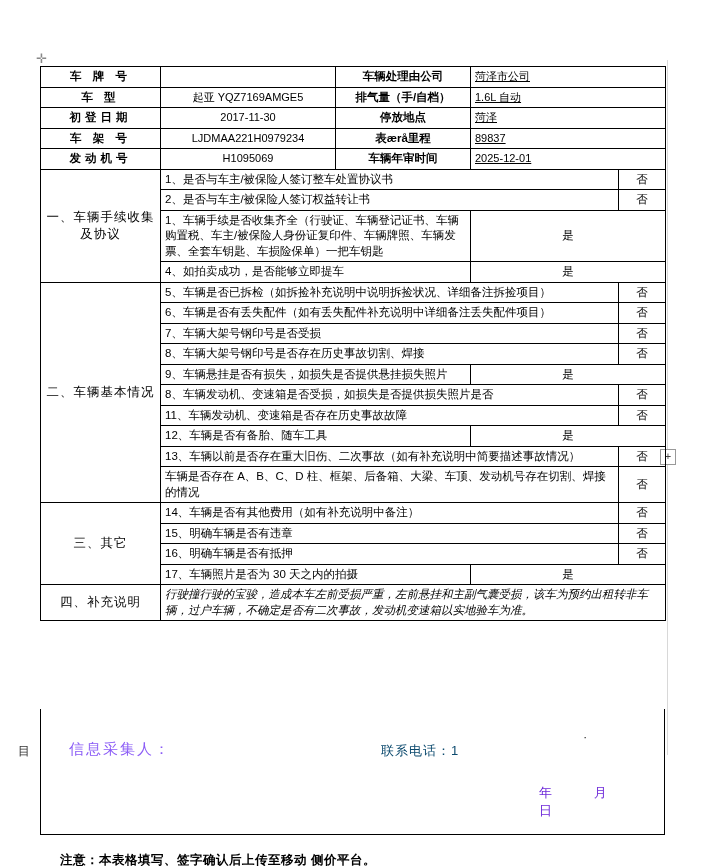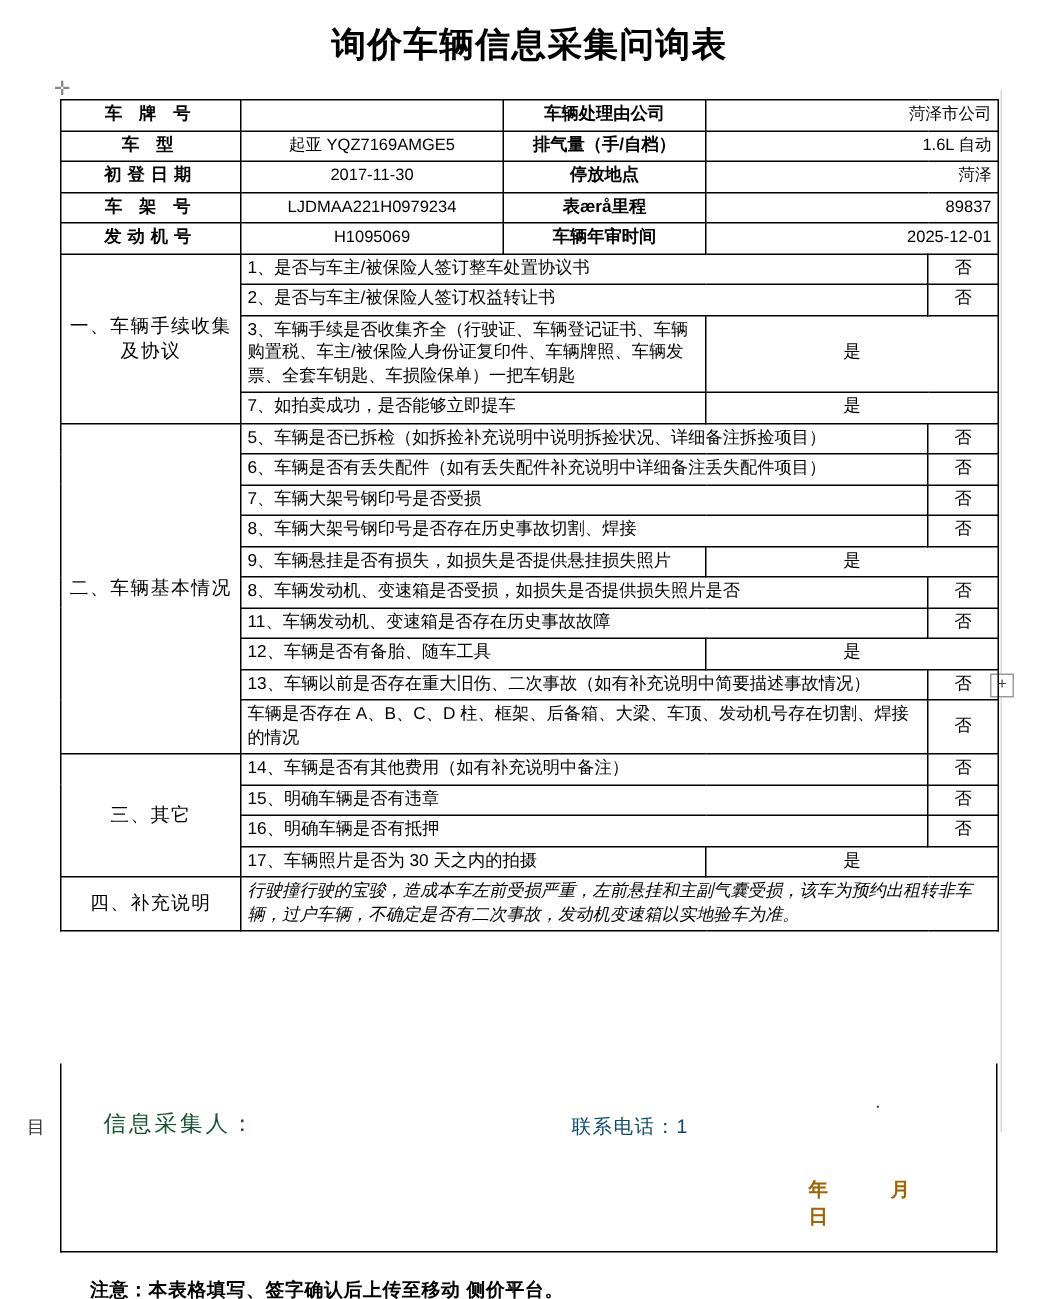--- a/index.html
+++ b/index.html
@@ -95,23 +95,24 @@
   .hdr2 {
     text-align: center;
     font-weight: bold;
     margin-top: 14px;
   }
   .val {
     text-align: center;
     font-size: 11px;
   }
   .valleft {
-    text-align: right;
+    text-align: left;
     padding-left: 6px;
     font-size: 11px;
+    text-decoration: underline;
   }
   .sect {
     text-align: center;
     font-weight: normal;
     font-size: 12.5px;
     letter-spacing: 1px;
   }
   .qtext {
     text-align: left;
     font-size: 11.5px;
@@ -135,43 +136,42 @@
     top: 709px;
     width: 623px;
     height: 125px;
     border: 1px solid #000;
     border-top: none;
   }
   .collector {
     position: absolute;
     left: 28px; top: 31px;
     font-size: 15px;
-    color: #14532d;
+    color: #8b5cf6;
     letter-spacing: 2px;
   }
   .phone {
     position: absolute;
     left: 340px; top: 33px;
     font-size: 13px;
     color: #0c4a6e;
     letter-spacing: 1px;
   }
   .dot {
     position: absolute;
     left: 542px; top: 20px;
     font-size: 13px;
     color: #333;
   }
   .ymd {
     position: absolute;
     left: 480px; top: 75px;
     font-size: 13px;
-    color: #a16207;
+    color: #6d28d9;
     letter-spacing: 1px;
-    font-weight: bold;
   }
   .ymd span { display:inline-block; width: 50px; text-align:center; }
   .bottom-note {
     position: absolute;
     left: 60px;
     top: 852px;
     font-size: 12.5px;
     font-weight: bold;
     letter-spacing: 0.5px;
   }
@@ -180,21 +180,20 @@
     left: 338px; top: 850px;
     font-size: 14px;
     color: #333;
   }
 </style>
 </head>
 <body>
 
 <div class="page">
 
-  <div class="title">询价车辆信息采集问询表</div>
 
   <div class="handle-tl">✛</div>
   <div class="vline-right"></div>
   <div class="vline-right2"></div>
   <div class="handle-right">+</div>
   <div class="handle-left">目</div>
 
   <table class="form">
     <colgroup>
       <col style="width:120px">
@@ -239,25 +238,25 @@
       <tr>
         <td class="sect" rowspan="4">一、车辆手续收集及协议</td>
         <td class="qtext" colspan="3">1、是否与车主/被保险人签订整车处置协议书</td>
         <td class="ans">否</td>
       </tr>
       <tr>
         <td class="qtext" colspan="3">2、是否与车主/被保险人签订权益转让书</td>
         <td class="ans">否</td>
       </tr>
       <tr>
-        <td class="qtext" colspan="2">3、车辆手续是否收集齐全（行驶证、车辆登记证书、车辆购置税、车主/被保险人身份证复印件、车辆牌照、车辆发票、全套车钥匙、车损险保单）一把车钥匙</td>
-        <td class="ans" colspan="2">是</td>
-      </tr>
-      <tr>
-        <td class="qtext" colspan="2">7、如拍卖成功，是否能够立即提车</td>
+        <td class="qtext" colspan="2">1、车辆手续是否收集齐全（行驶证、车辆登记证书、车辆购置税、车主/被保险人身份证复印件、车辆牌照、车辆发票、全套车钥匙、车损险保单）一把车钥匙</td>
+        <td class="ans" colspan="2">是</td>
+      </tr>
+      <tr>
+        <td class="qtext" colspan="2">4、如拍卖成功，是否能够立即提车</td>
         <td class="ans" colspan="2">是</td>
       </tr>
 
       <tr>
         <td class="sect" rowspan="10">二、车辆基本情况</td>
         <td class="qtext" colspan="3">5、车辆是否已拆检（如拆捡补充说明中说明拆捡状况、详细备注拆捡项目）</td>
         <td class="ans">否</td>
       </tr>
       <tr>
         <td class="qtext" colspan="3">6、车辆是否有丢失配件（如有丢失配件补充说明中详细备注丢失配件项目）</td>

